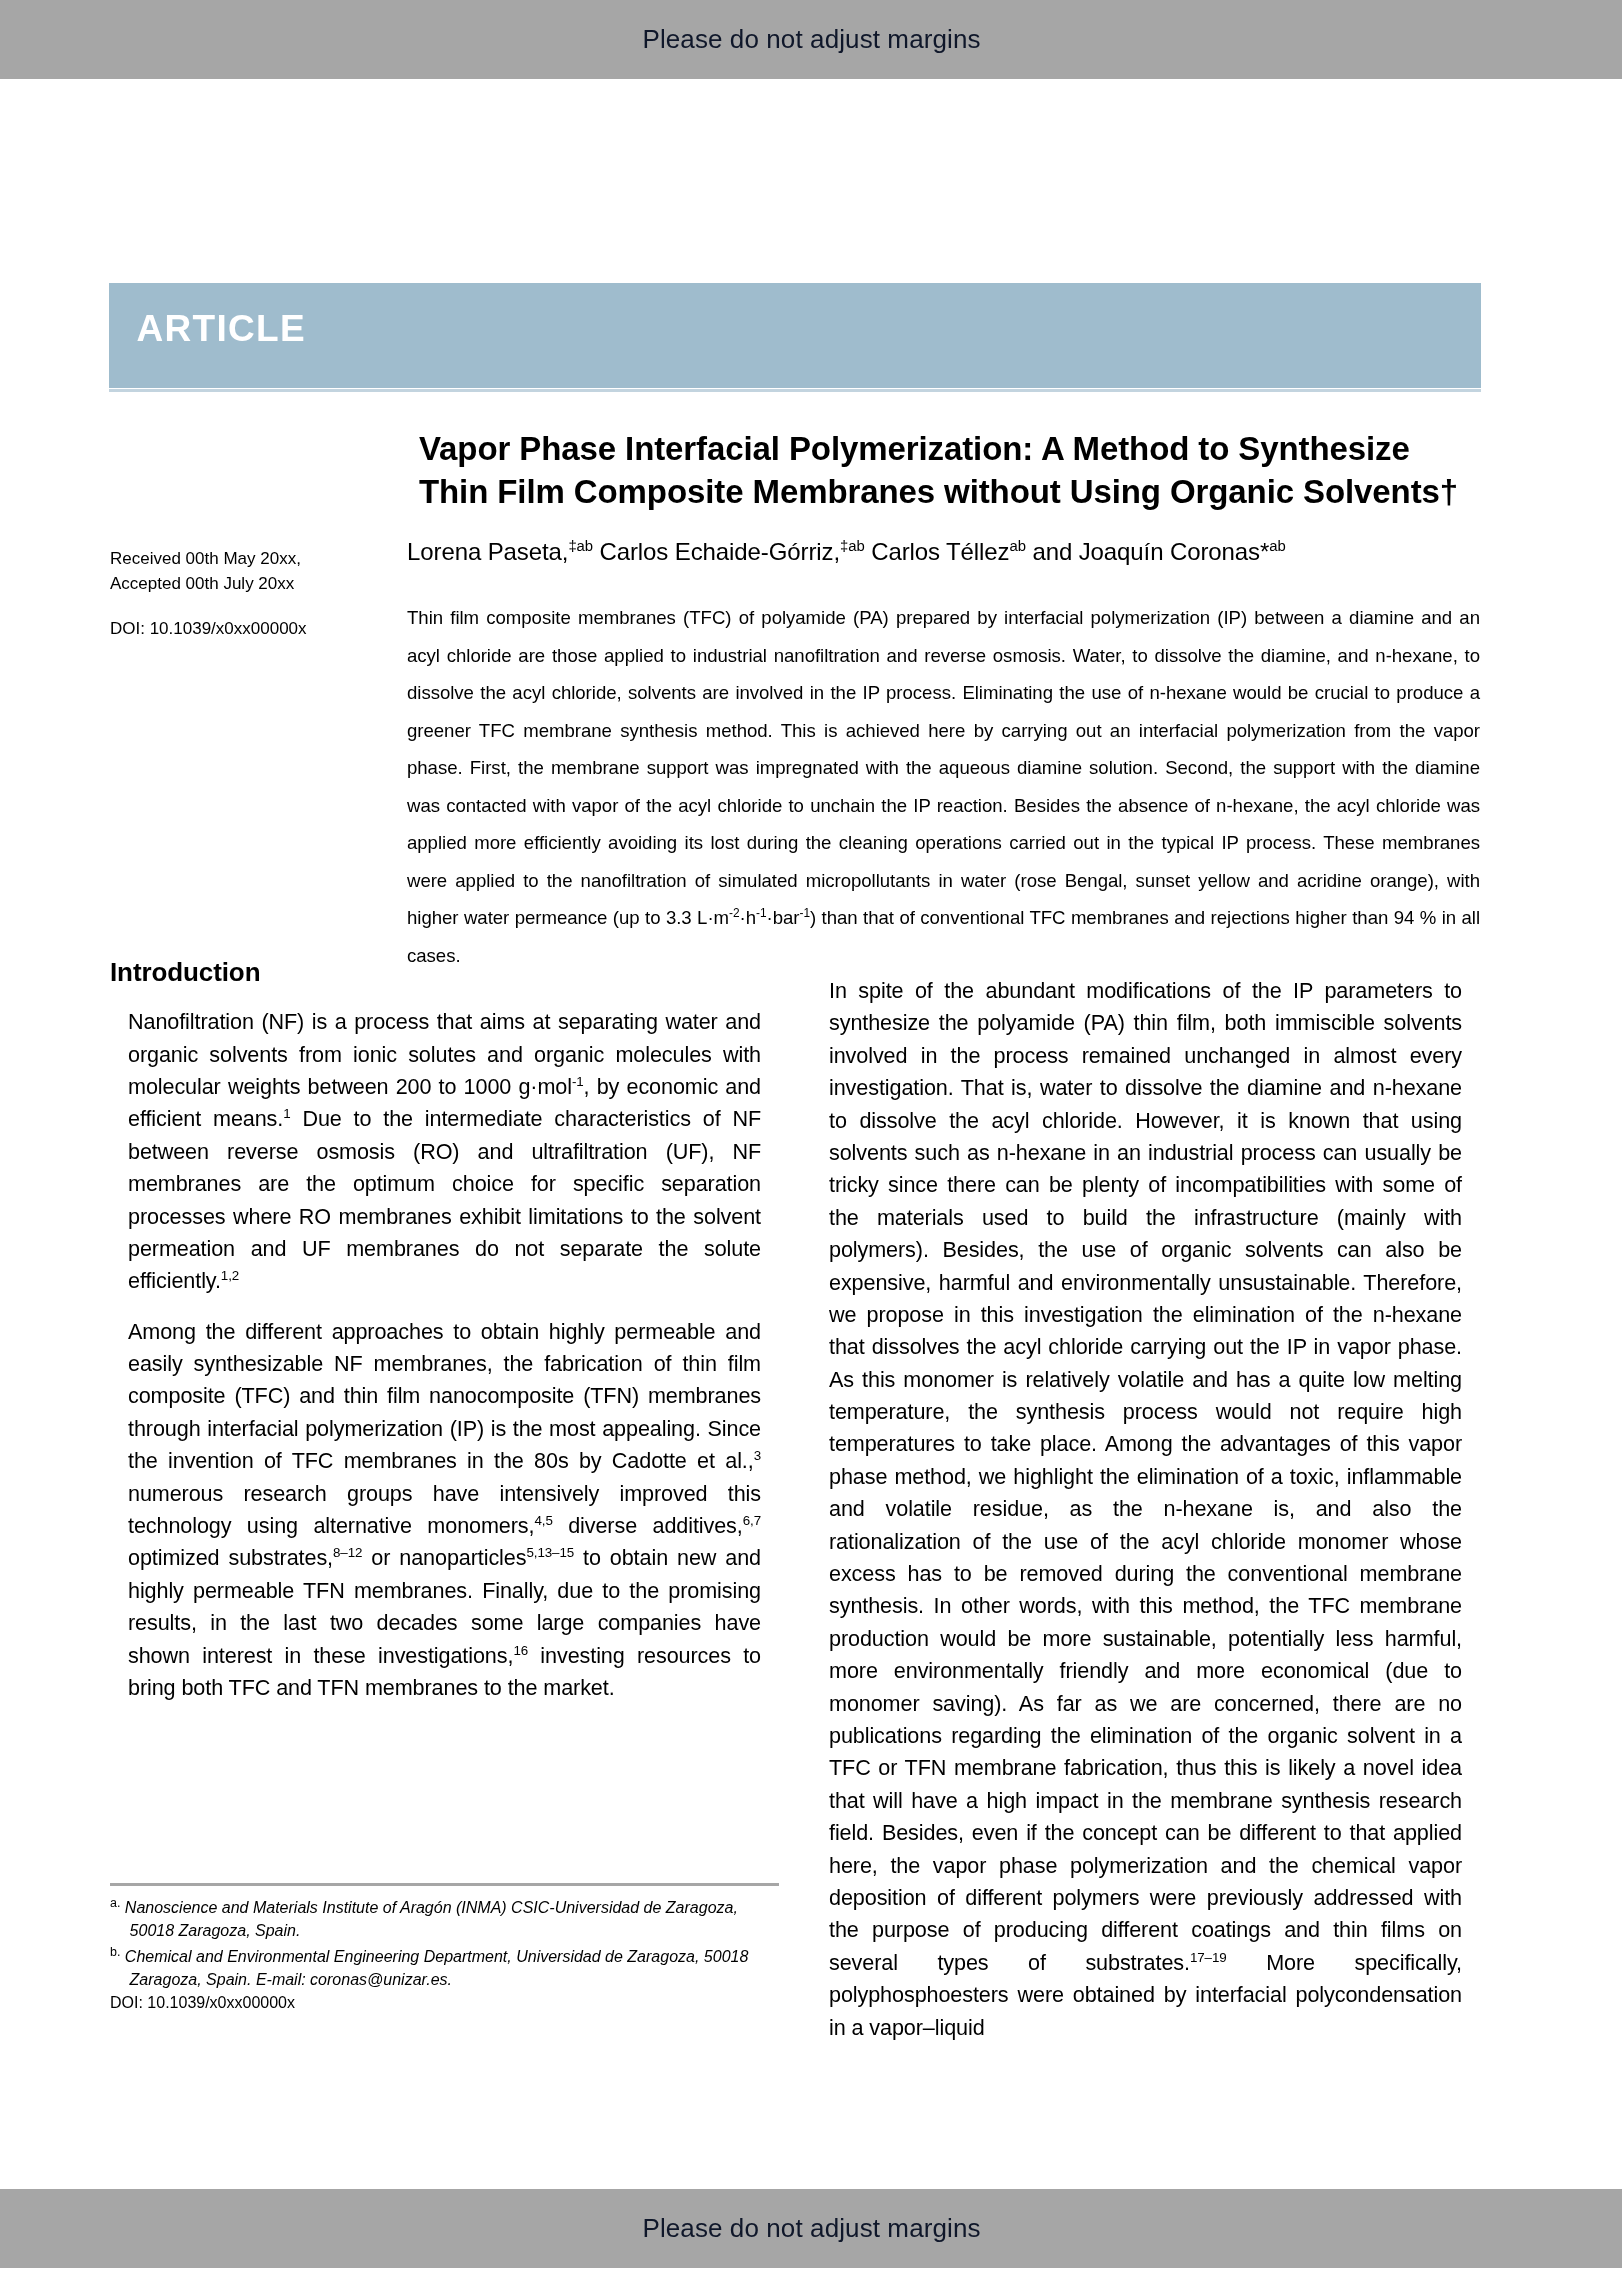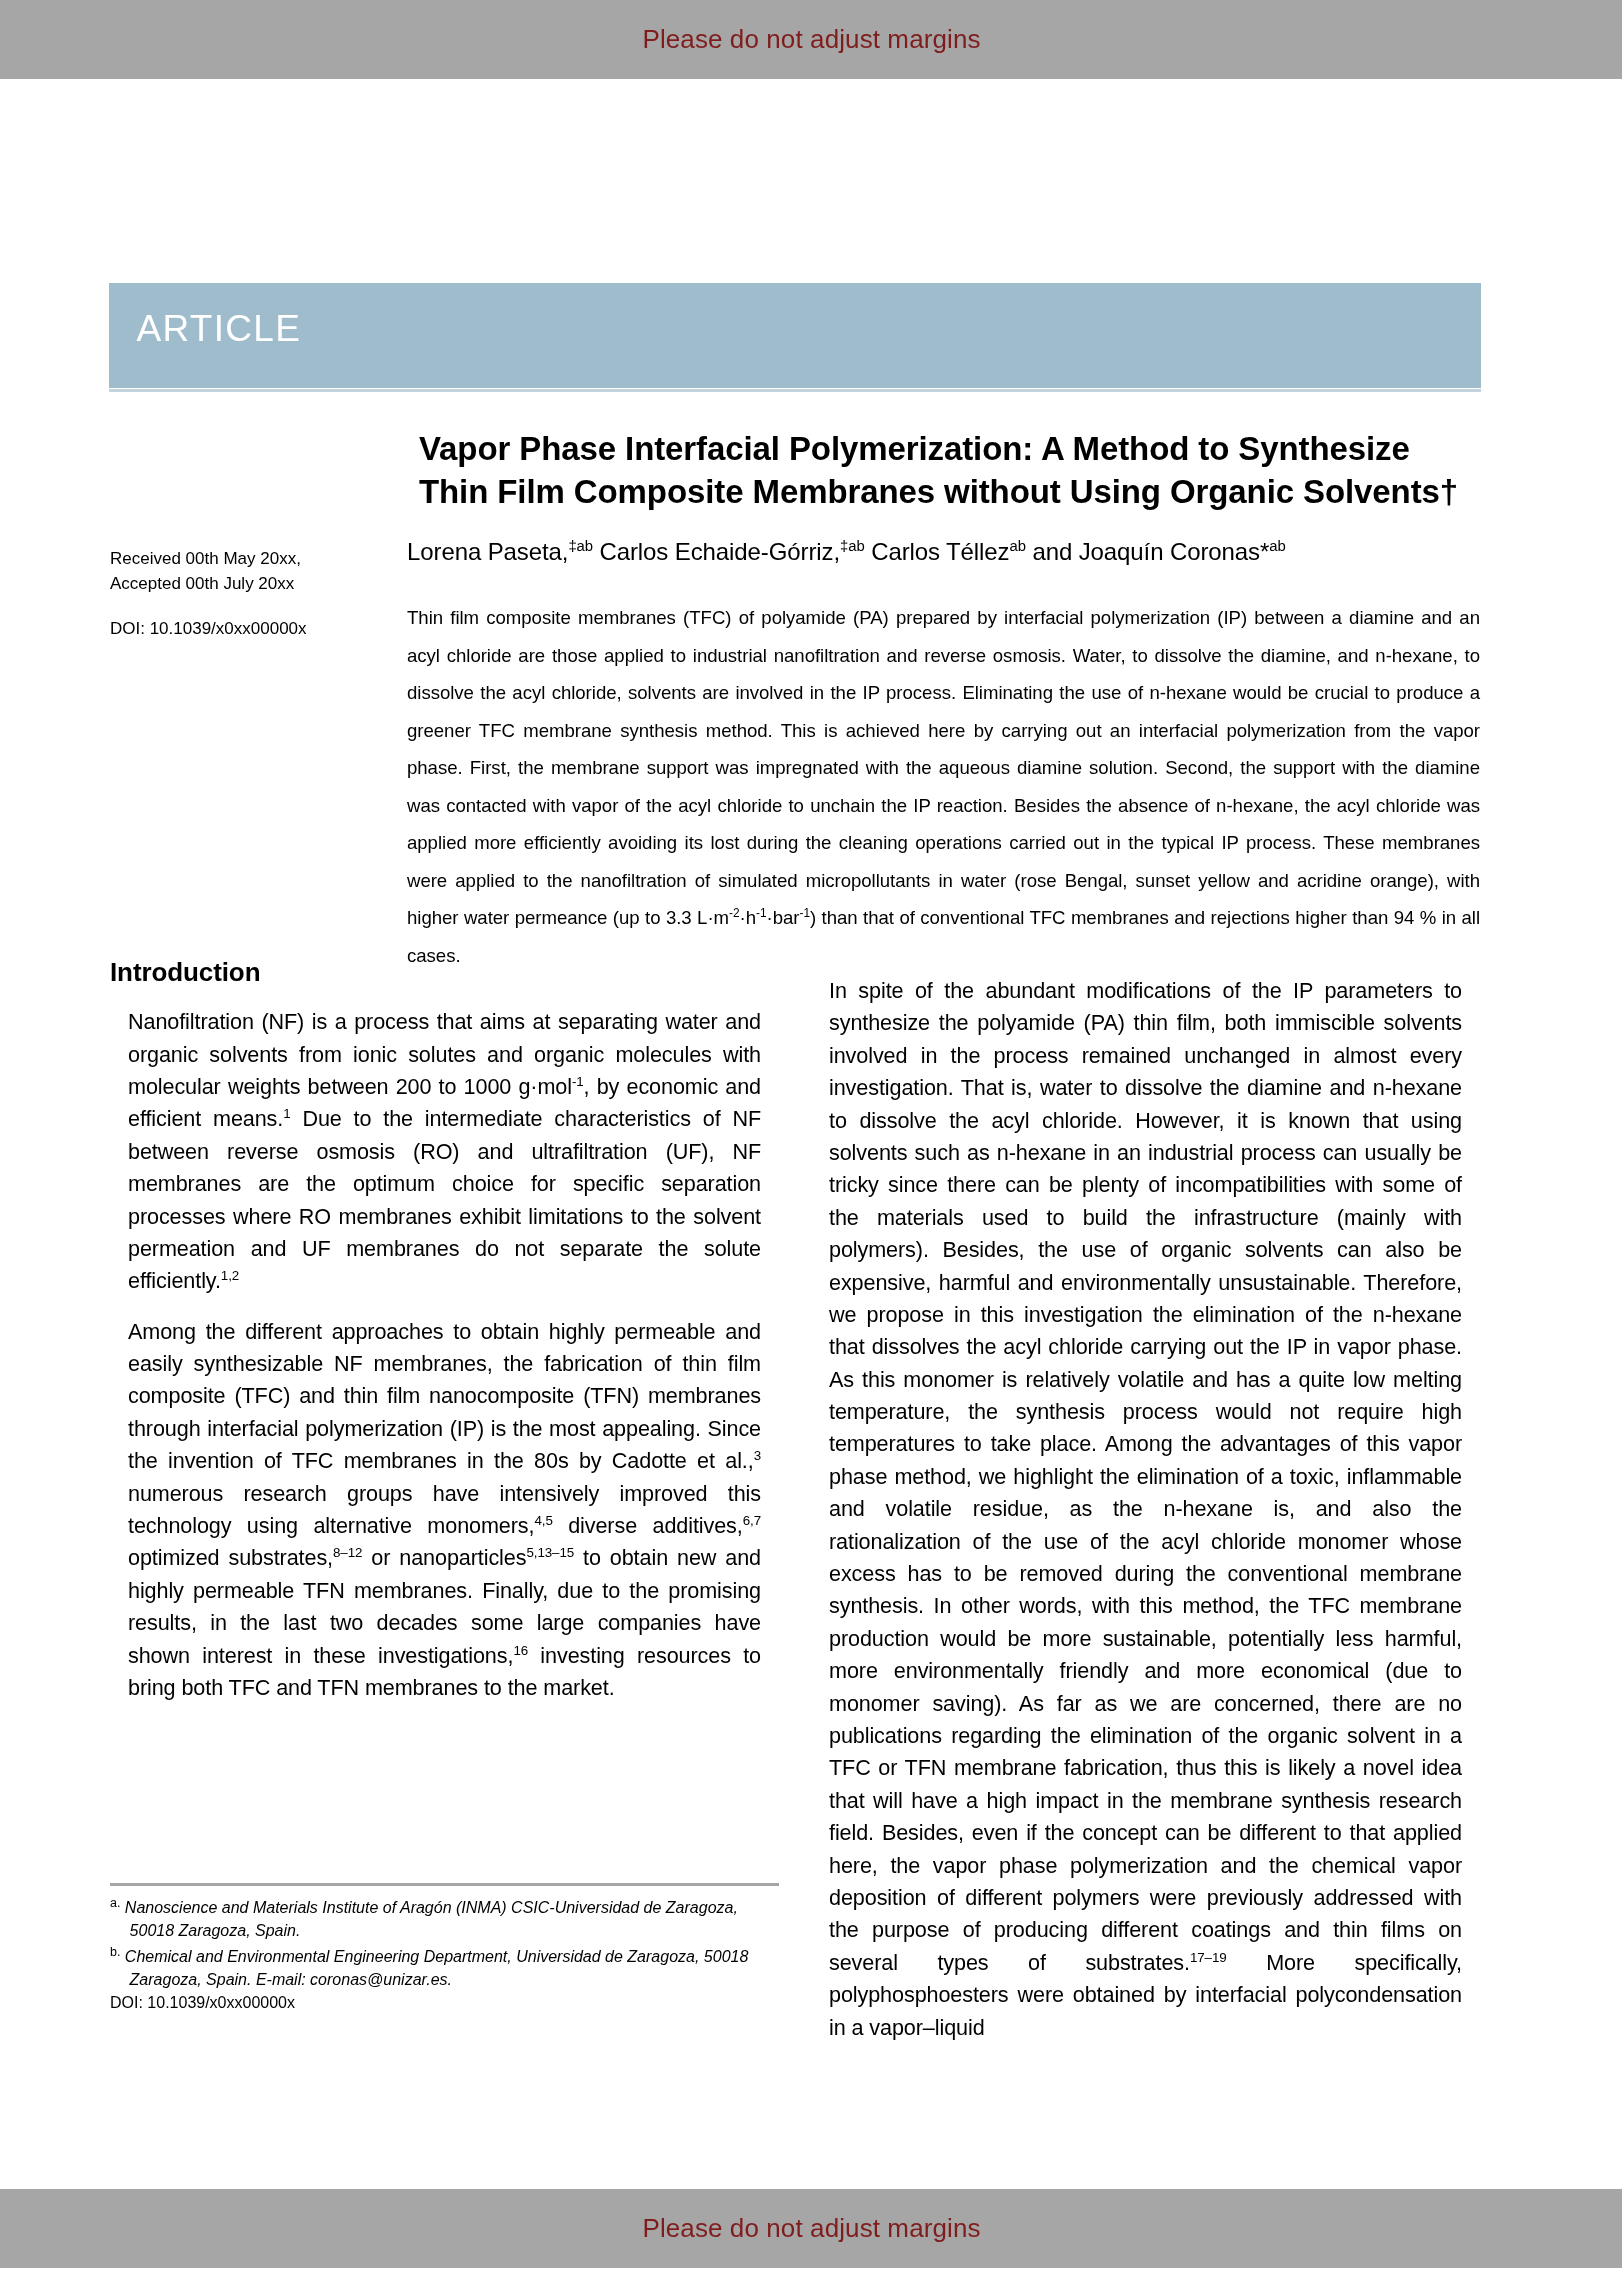--- a/index.html
+++ b/index.html
@@ -16,21 +16,21 @@
     overflow: hidden;
   }
 
   
   .margin-bar {
     position: absolute;
     left: 0;
     width: 1623px;
     height: 79px;
     background: #a6a6a6;
-    color: #7f1d1d;
+    color: #0f172a;
     display: flex;
     align-items: center;
     justify-content: center;
     font-size: 26px;
     letter-spacing: 0.1px;
     font-family: "Liberation Sans", sans-serif;
   }
   .margin-bar.top { top: 0; }
   .margin-bar.bottom { top: 2189px; height: 79px; }
 
@@ -44,21 +44,21 @@
     background: #9fbccd;
     box-sizing: border-box;
   }
   .article-banner .label {
     position: absolute;
     left: 27.5px;
     top: 25px;
     color: #ffffff;
     font-size: 37px;
     letter-spacing: 1.3px;
-    font-weight: 400;
+    font-weight: 700;
   }
   .banner-rule {
     position: absolute;
     left: 109px;
     top: 389px;
     width: 1372px;
     height: 2.6px;
     background: #c3d4df;
   }
 

